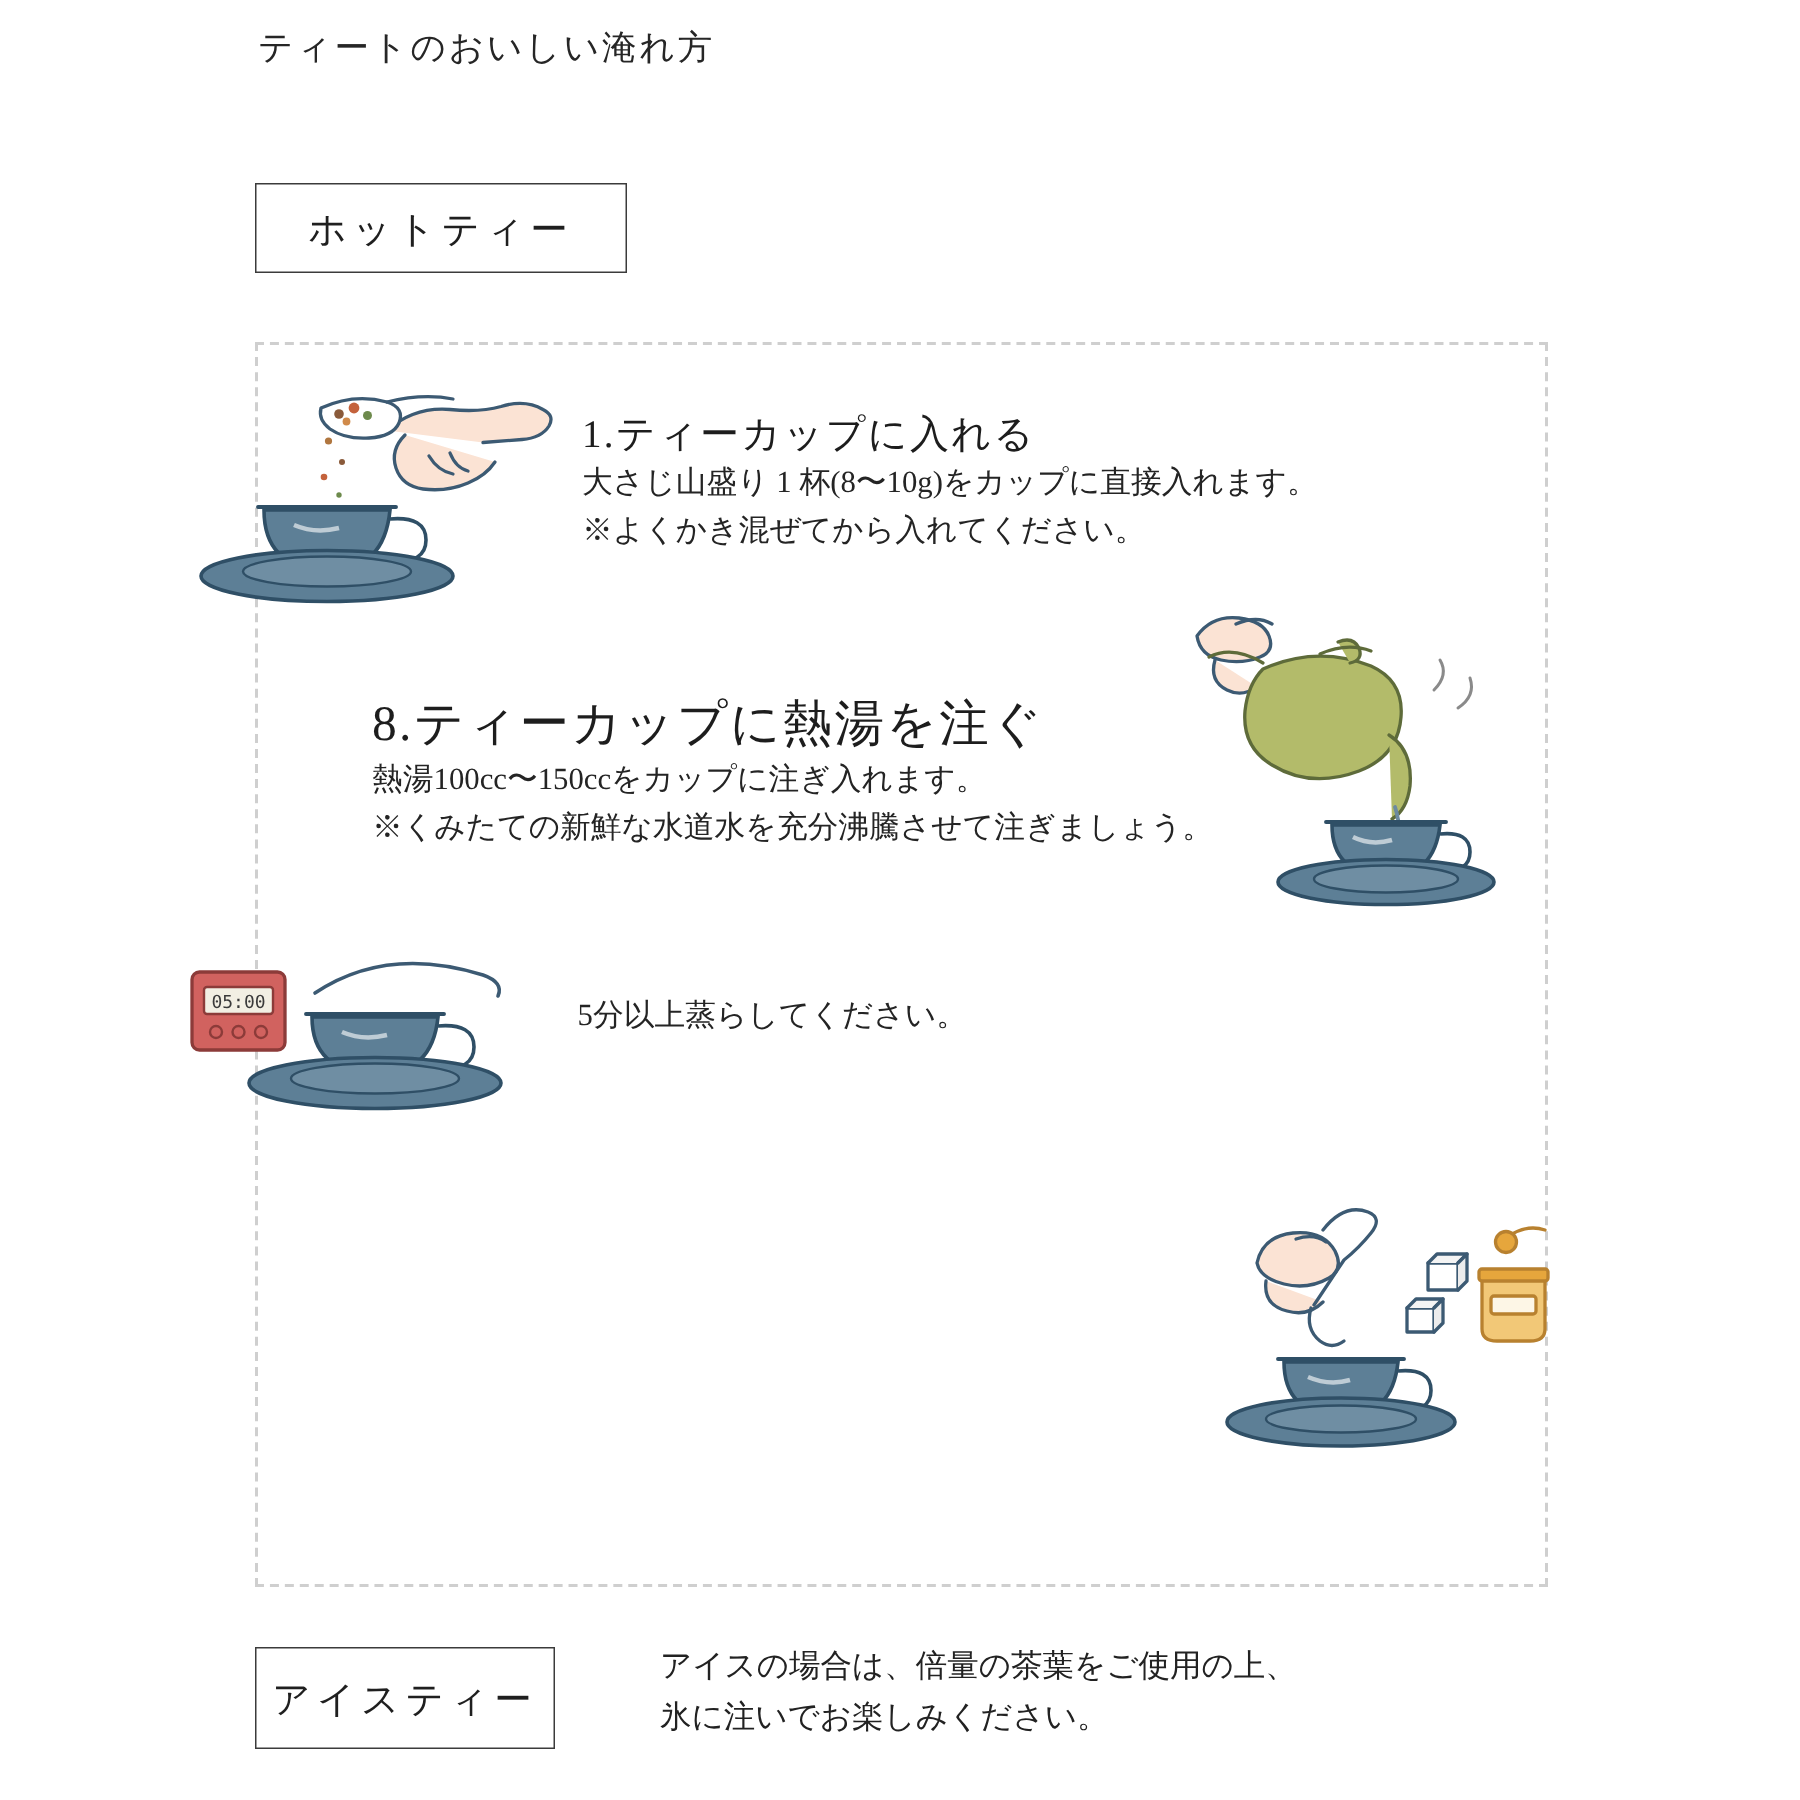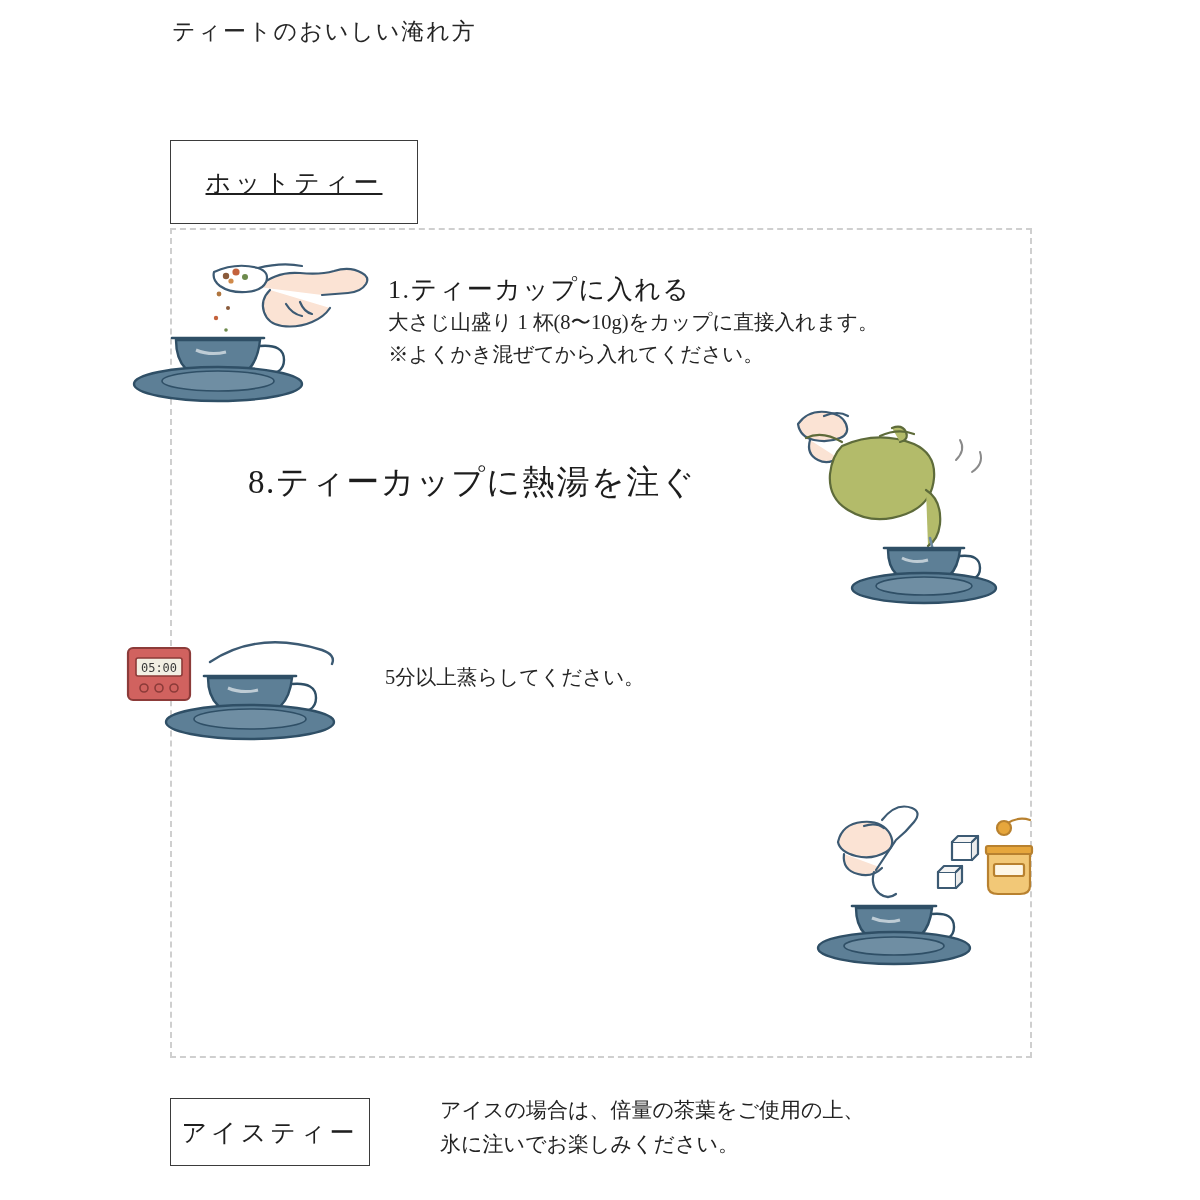--- a/index.html
+++ b/index.html
@@ -35,21 +35,21 @@
   .label-box {
     position: absolute;
     border: 1px solid #3b3b3b;
     display: flex;
     align-items: center;
     justify-content: center;
     font-size: 25px;
     letter-spacing: 4px;
     color: #1f1f1f;
   }
-  #hot-label { left: 170px; top: 140px; width: 248px; height: 84px; text-decoration: underline; }
+  #hot-label { left: 170px; top: 122px; width: 248px; height: 60px; }
   #iced-label { left: 170px; top: 1098px; width: 200px; height: 68px; }
 
   
   .dashed-panel {
     position: absolute;
     left: 170px;
     top: 228px;
     width: 862px;
     height: 830px;
     border: 2px dashed #cfcfcf;
@@ -180,20 +180,22 @@
         <path d="M180 158 q20 -2 20 12 q0 14 -20 12" fill="none" stroke="#2f4f66" stroke-width="2.4"></path>
         <ellipse cx="144" cy="190" rx="72" ry="15" fill="#5d7f96" stroke="#2f4f66" stroke-width="2.4"></ellipse>
         <ellipse cx="144" cy="188" rx="48" ry="9" fill="#6f8ea3" stroke="#2f4f66" stroke-width="1.6"></ellipse>
         <path d="M122 160 q12 6 26 2" stroke="#ffffff" stroke-width="3" fill="none" opacity=".6"></path>
       </g>
     </svg>
   </div>
 
   <div class="step" id="step-2">
     <div class="step-heading">8.ティーカップに熱湯を注ぐ</div>
+    <div class="step-body">熱湯100cc〜150ccをカップに注ぎ入れます。
+※くみたての新鮮な水道水を充分沸騰させて注ぎましょう。</div>
   </div>
 
   <div class="illus" id="illus-3">
     <svg width="270" height="160" viewBox="0 0 270 160">
 
       <g>
         <rect x="10" y="28" width="62" height="52" rx="5" fill="#d1625f" stroke="#8c3b39" stroke-width="2.2"></rect>
         <rect x="18" y="38" width="46" height="18" rx="2" fill="#f2efe3" stroke="#8c3b39" stroke-width="1.6"></rect>
         <text x="41" y="52" font-family="'DejaVu Sans Mono', monospace" font-size="12" fill="#3a3a3a" text-anchor="middle">05:00</text>
         <circle cx="26" cy="68" r="4" fill="none" stroke="#8c3b39" stroke-width="1.6"></circle>

